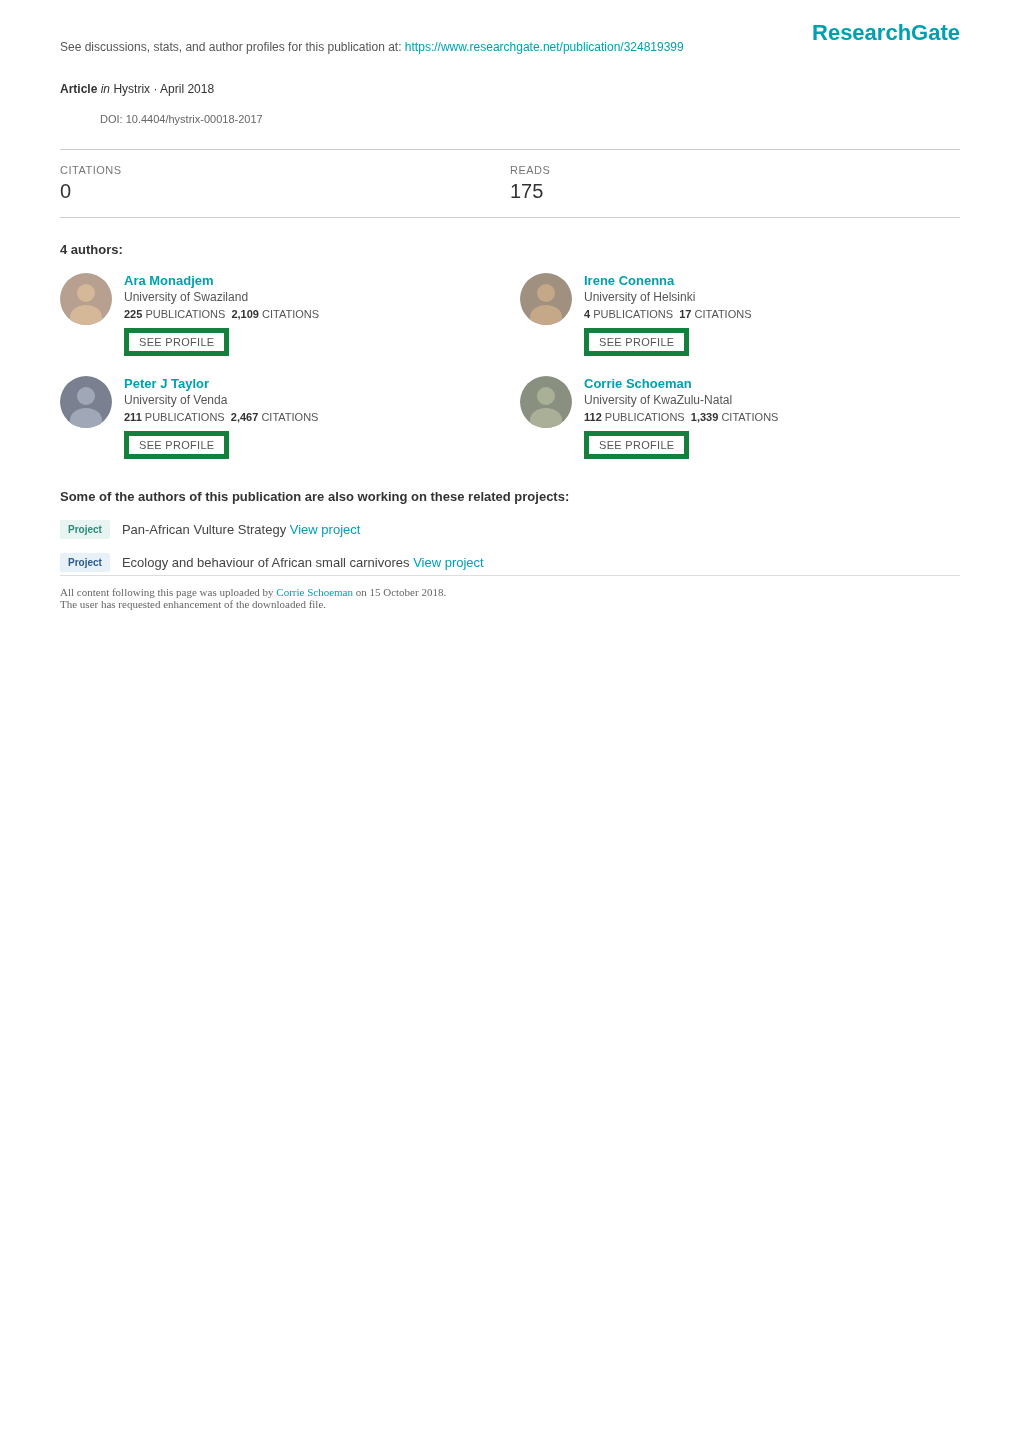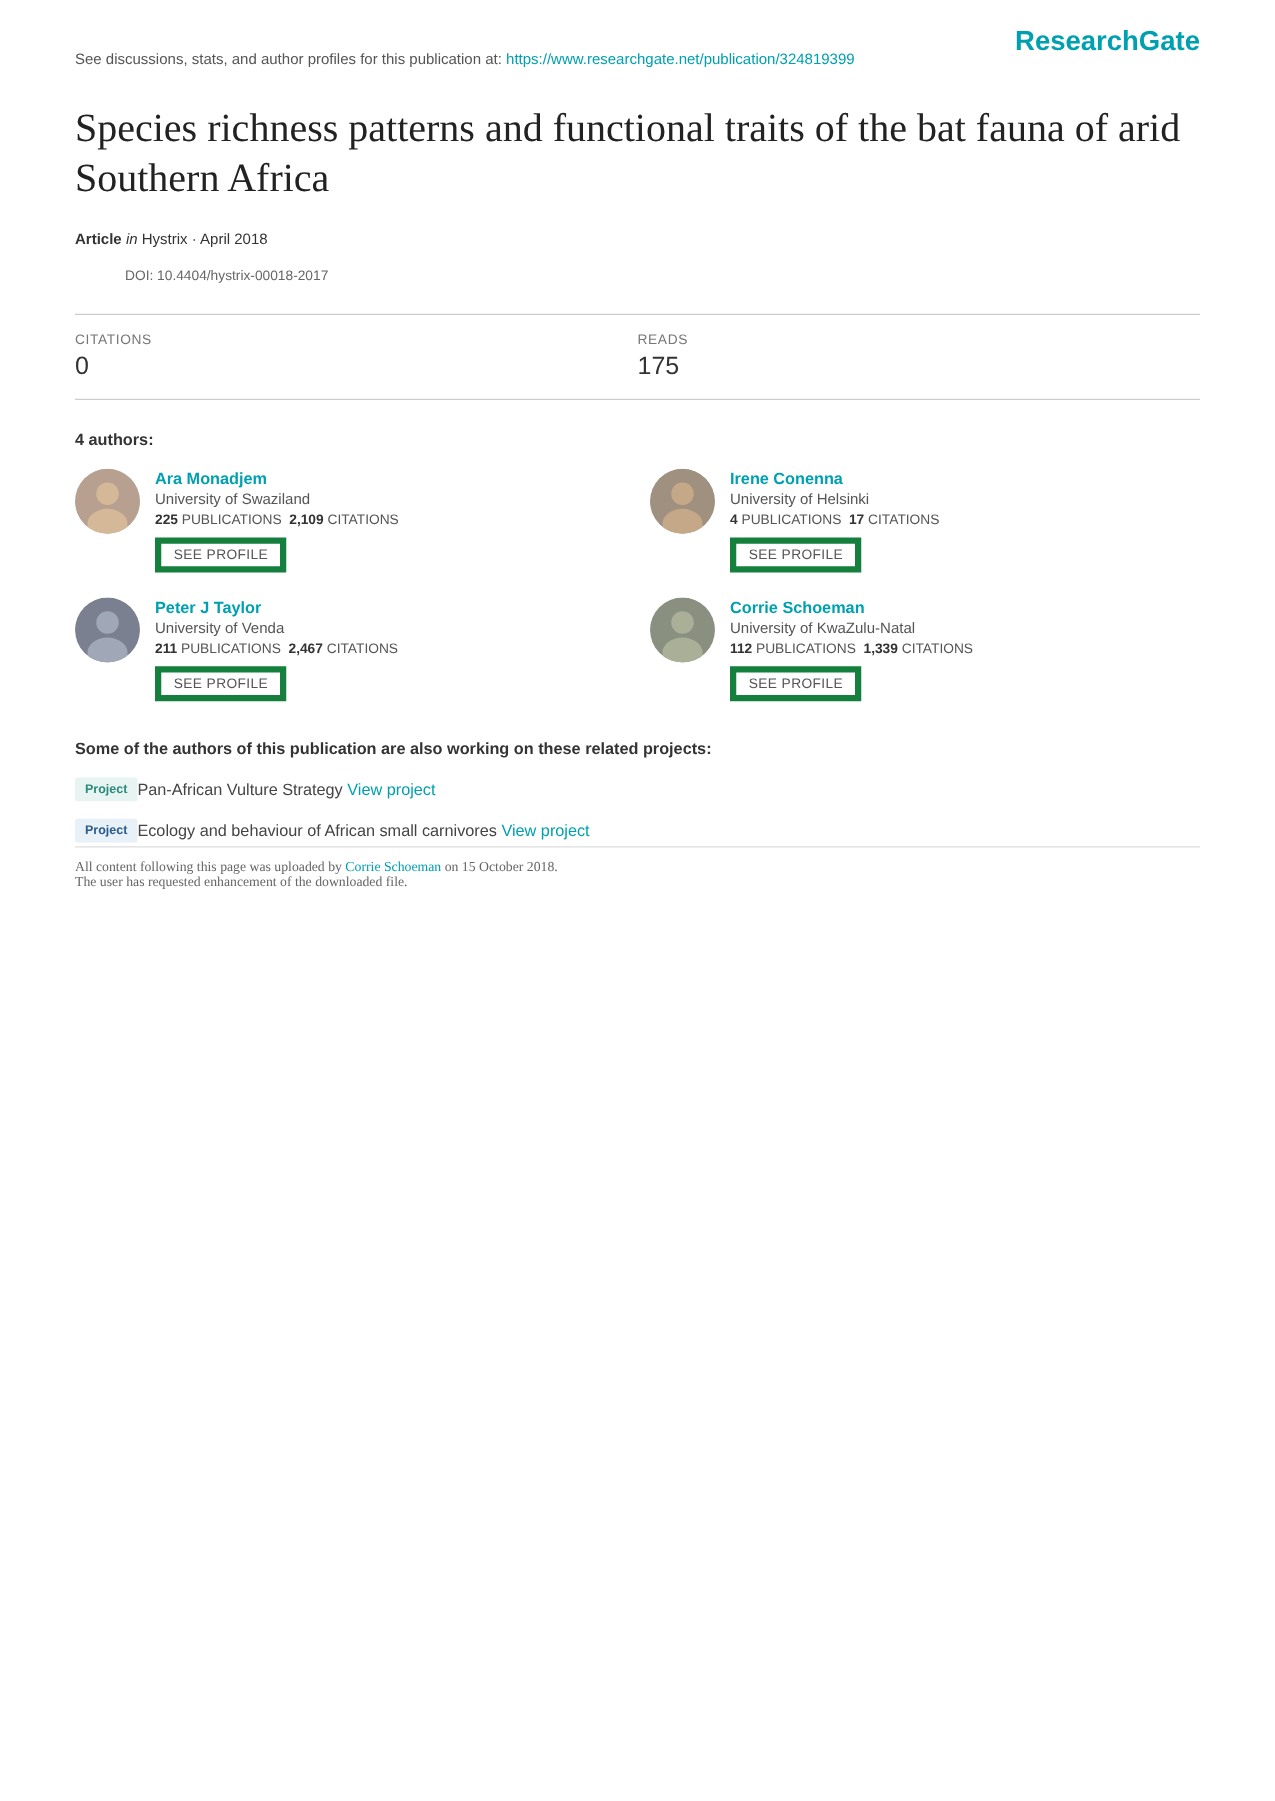--- a/index.html
+++ b/index.html
@@ -158,20 +158,21 @@
     }
     .related-projects-title {
       font-size: 13px;
       font-family: Arial, sans-serif;
       font-weight: bold;
       margin-bottom: 16px;
     }
     .project-item {
       display: flex;
       align-items: center;
+      gap: 12px;
       margin-bottom: 14px;
     }
     .project-badge {
       background: #e8f4f1;
       color: #2a8a7a;
       font-size: 10px;
       font-family: Arial, sans-serif;
       font-weight: bold;
       padding: 4px 8px;
       border-radius: 2px;
@@ -216,21 +217,20 @@
 
   <div class="brand-logo">
     <span>ResearchGate</span>
   </div>
 
   <div class="top-notice">
     <span>See discussions, stats, and author profiles for this publication at: </span>
     <a>https://www.researchgate.net/publication/324819399</a>
   </div>
 
-  <h1 class="article-title">Species richness patterns and functional traits of the bat fauna of arid Southern Africa</h1>
 
   <div class="article-meta">
     <span class="journal">Article</span>
     <span class="in"> in </span>
     <span>Hystrix</span>
     <span> · </span>
     <span>April 2018</span>
   </div>
   <div class="doi">DOI: 10.4404/hystrix-00018-2017</div>
 

